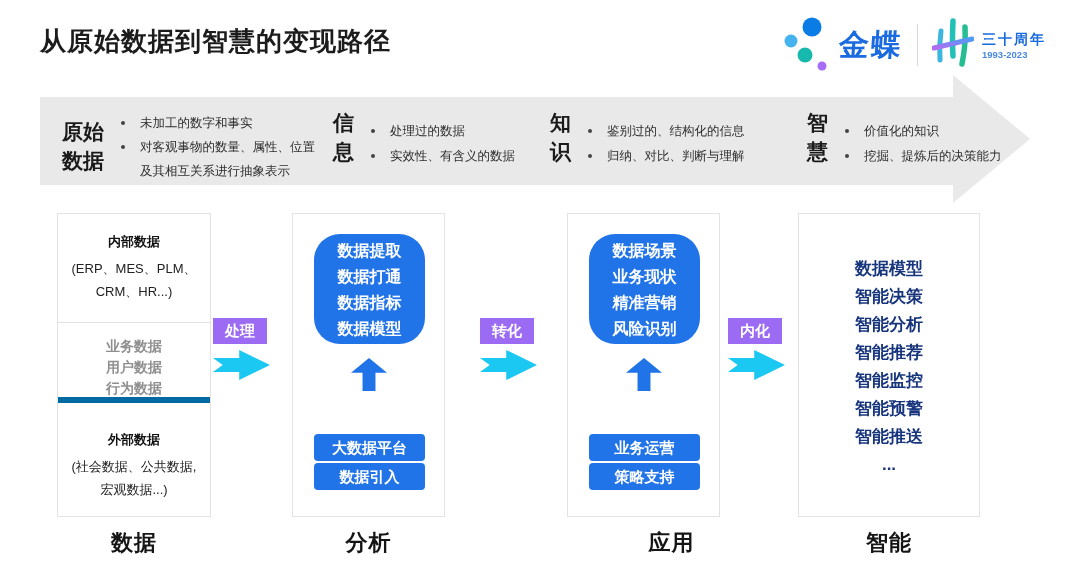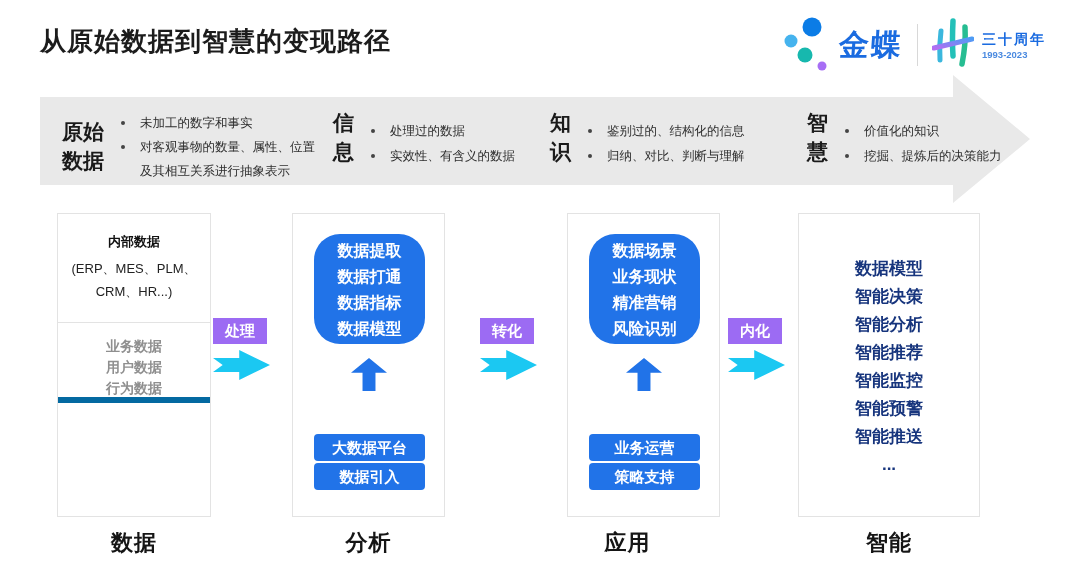--- a/index.html
+++ b/index.html
@@ -68,21 +68,21 @@
   .c1 { left:213px; } .c2 { left:480px; } .c3 { left:728px; }
   .conn-label { width:54px; height:26px; background:#9c6bf3; color:#fff; font-size:15px;
                 font-weight:bold; text-align:center; line-height:26px; }
   .conn-arrow { margin-top:6px; width:57px; height:30px; background:#1bc8f2;
                 clip-path:polygon(0 27%,46% 27%,46% 0,100% 50%,46% 100%,46% 73%,0 73%,17% 50%); }
 
   
   .footer-label { position:absolute; top:528px; font-size:22px; font-weight:bold; color:#151515;
                   text-align:center; letter-spacing:1px; }
   .f1 { left:57px; width:154px; } .f2 { left:292px; width:153px; }
-  .f3 { left:551px; width:153px; } .f4 { left:798px; width:182px; }
+  .f3 { left:595px; width:153px; } .f4 { left:798px; width:182px; }
 </style>
 </head>
 <body>
 
 <div class="stage-wrap">
 
   <div class="page-title">从原始数据到智慧的变现路径</div>
 
   <div class="logo">
     <span>
@@ -170,20 +170,27 @@
       <div class="sec-desc">
         <div>(ERP、MES、PLM、</div>
         <div>CRM、HR...)</div>
       </div>
     </div>
     <div class="sec sec-mid">
       <div class="gray-item">业务数据</div>
       <div class="gray-item">用户数据</div>
       <div class="gray-item">行为数据</div>
     </div>
+    <div class="sec sec-external">
+      <div class="sec-title">外部数据</div>
+      <div class="sec-desc">
+        <div>(社会数据、公共数据,</div>
+        <div>宏观数据...)</div>
+      </div>
+    </div>
   </div>
 
   <div class="connector c1">
     <div class="conn-label">处理</div>
     <div class="conn-arrow"></div>
   </div>
 
   <div class="col col-analysis">
     <div class="bigbox">
       <div>数据提取</div>

